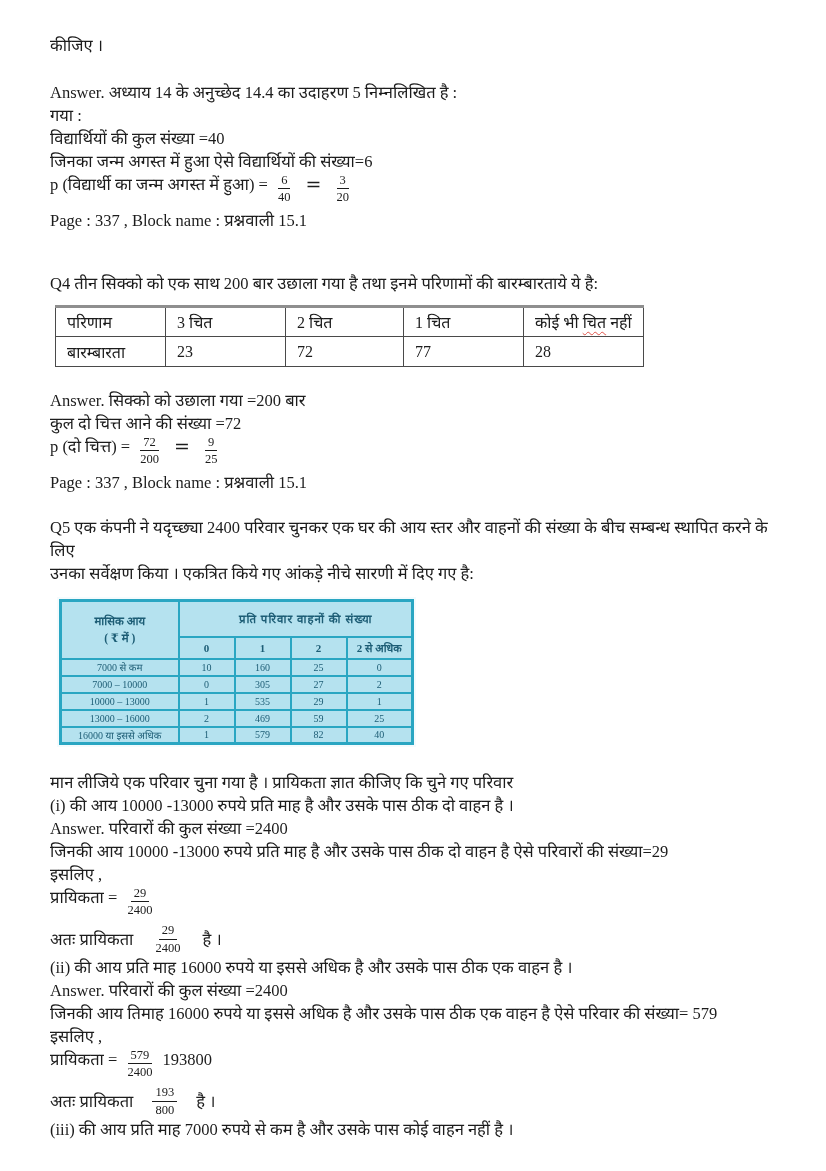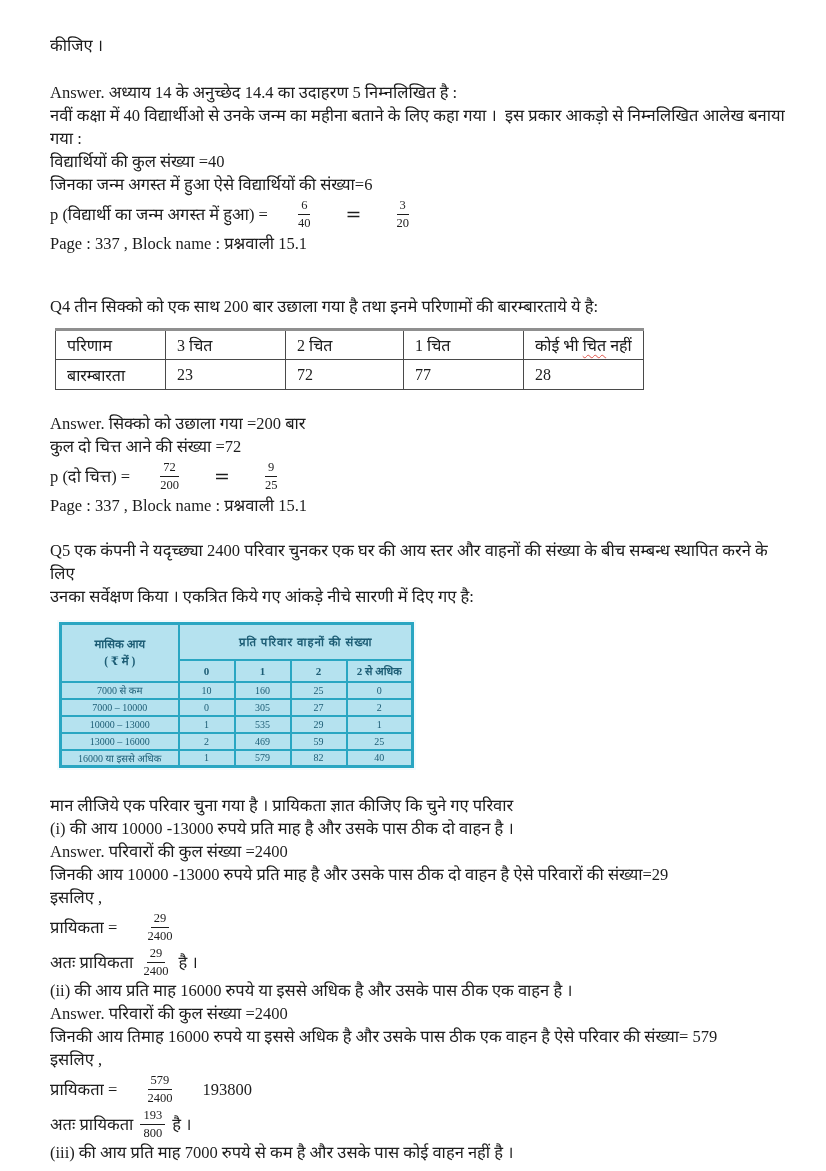--- a/index.html
+++ b/index.html
@@ -7,22 +7,22 @@
   body {
     width: 826px; height: 1171px; overflow: hidden;
     font-family: "Liberation Serif", "DejaVu Serif", serif;
     color: var(--text, #1c1c1c);
   }
   .page { width: 826px; min-height: 1171px; padding: 34px 30px 20px 50px; }
   .line { margin: 0; font-size: 16.5px; line-height: 23px; white-space: pre-wrap; }
   .blk { margin: 0; }
 
   
-  .formula { display: flex; align-items: center; min-height: 36px; gap: 20px; }
-  .concl   { display: flex; align-items: center; min-height: 34px; }
+  .formula { display: flex; min-height: 36px; }
+  .concl   { display: flex; align-items: center; min-height: 34px; gap: 12px; }
   .frac { display: inline-flex; flex-direction: column; align-items: center;
           font-size: 12.5px; line-height: 1.15; margin: 0 3px; vertical-align: middle; }
   .frac .num { display: block; border-bottom: 1px solid currentColor; padding: 0 3px 1px; }
   .frac .den { display: block; padding: 1px 3px 0; }
   .eq { font-size: 19px; margin: 0 9px; font-family: "DejaVu Serif", serif; }
   .fsuffix { margin-left: 4px; }
 
   
   .freq-table { border-collapse: collapse; margin: 10px 0 0 5px;
                 border-top: 3px solid var(--table-top-border, #8f8f8f); }
@@ -58,21 +58,20 @@
 </style>
 </head>
 <body>
 
 <div class="page">
 
   <p class="line">कीजिए ।</p>
 
   <section class="blk mt-a">
     <p class="line">Answer. अध्याय 14 के अनुच्छेद 14.4 का उदाहरण 5 निम्नलिखित है :</p>
-    <p class="line">नवीं कक्षा में 40 विद्यार्थीओ से उनके जन्म का महीना बताने के लिए कहा गया ।  इस प्रकार आकड़ो से निम्नलिखित आलेख बनाया</p>
     <p class="line">गया :</p>
     <p class="line">विद्यार्थियों की कुल संख्या =40</p>
     <p class="line">जिनका जन्म अगस्त में हुआ ऐसे विद्यार्थियों की संख्या=6</p>
     <div class="line formula">
       <span>p (विद्यार्थी का जन्म अगस्त में हुआ) = </span>
       <span class="frac">
         <span class="num">6</span>
         <span class="den">40</span>
       </span>
       <span class="eq">=</span>

